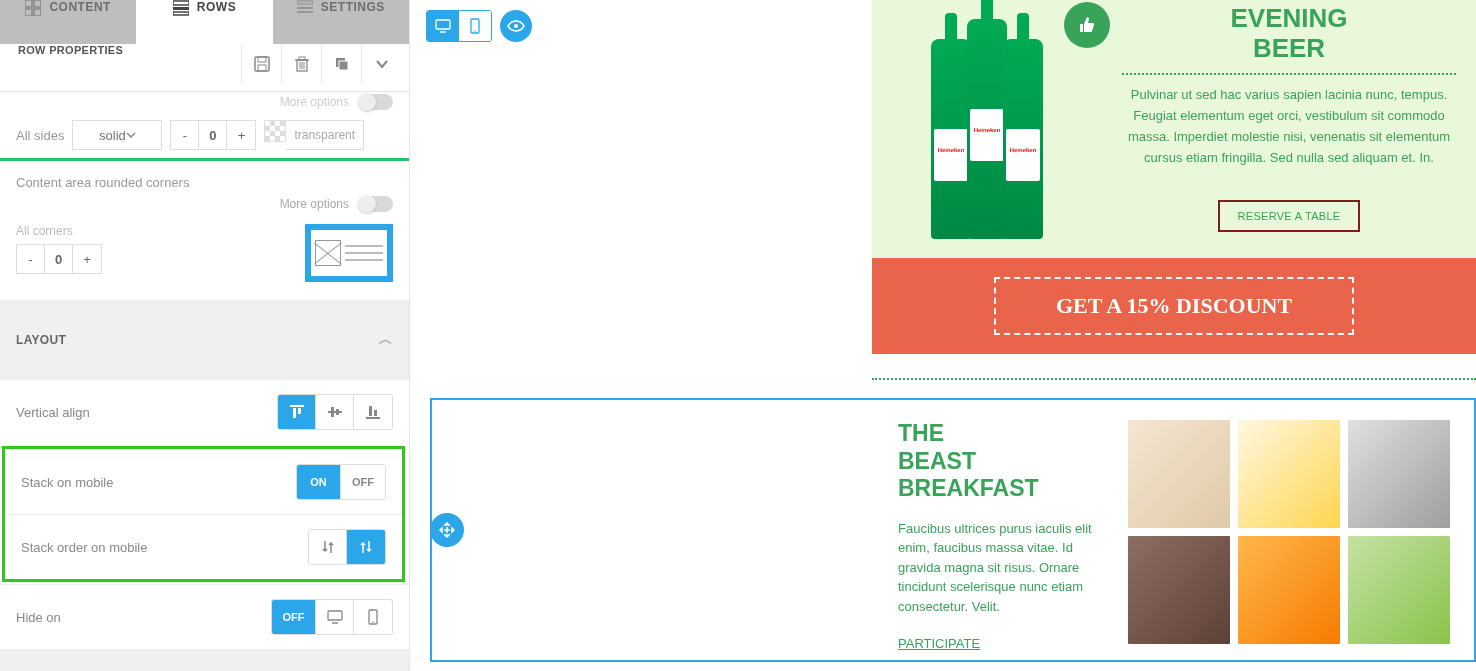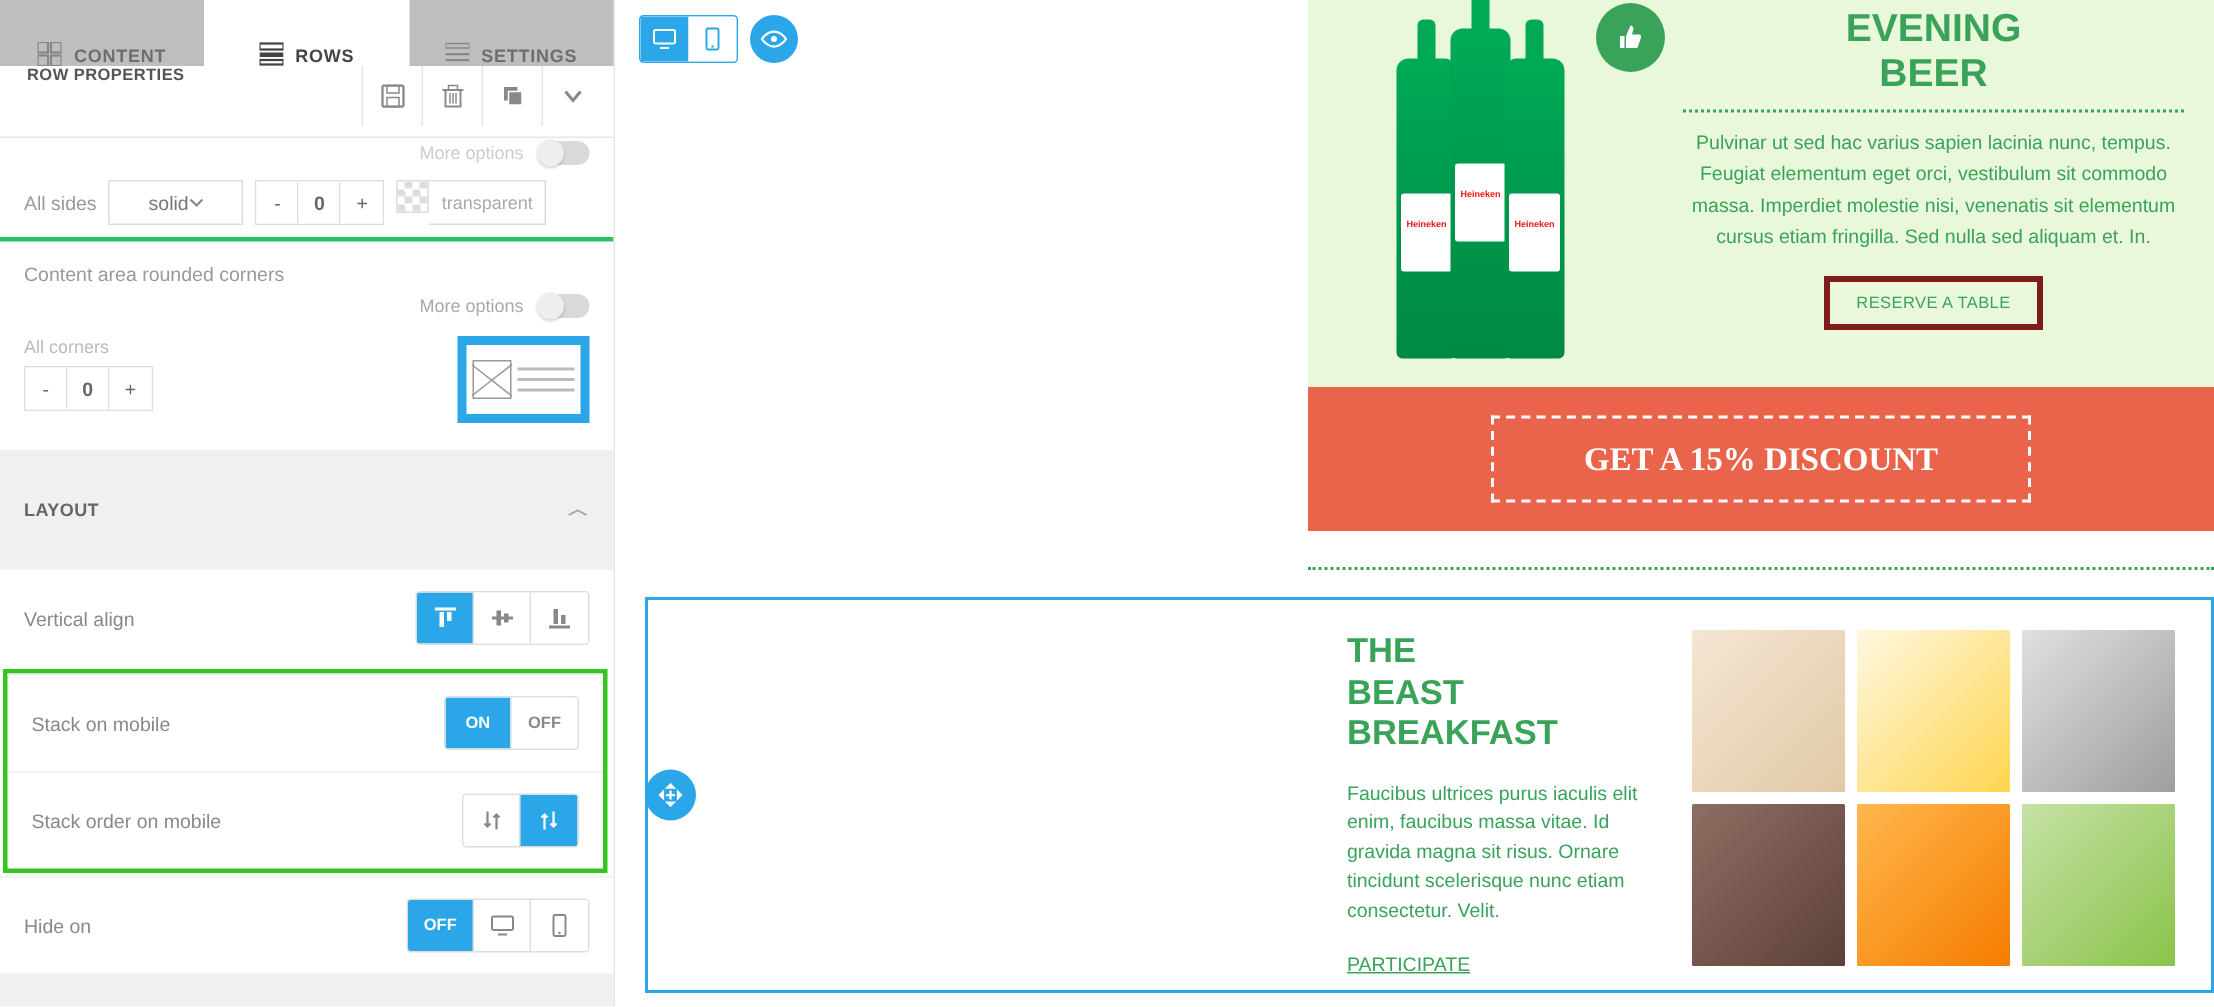--- a/index.html
+++ b/index.html
@@ -1,19 +1,19 @@
 <!DOCTYPE html>
 <html><head>
 <meta charset="utf-8">
 <style>
 *{box-sizing:border-box;margin:0;padding:0;font-family:Arial,Helvetica,sans-serif}
 body{width:1476px;height:671px;background:#fff;overflow:hidden;position:relative}
 .sidebar{position:absolute;left:0;top:0;width:410px;height:671px;background:#fff;border-right:1px solid #e5e5e5}
 .tabs{display:flex;height:44px;background:#bebebe}
-.tab{flex:1;display:flex;align-items:flex-end;justify-content:center;gap:8px;font-size:12px;font-weight:600;color:#6e6e6e;letter-spacing:.5px;cursor:pointer}
+.tab{flex:1;display:flex;align-items:flex-start;justify-content:center;gap:8px;font-size:12px;font-weight:600;color:#6e6e6e;letter-spacing:.5px;cursor:pointer}
 .tab.active{background:#fff;color:#444}
 .tab-icon{width:16px;height:16px}
 .panel-header{display:flex;align-items:flex-start;justify-content:space-between;padding:0 8px 0 18px;height:48px;border-bottom:1px solid #e5e5e5;background:#fff}
 .panel-title{font-size:11px;font-weight:600;color:#555;letter-spacing:.3px}
 .panel-actions{display:flex}
 .pa-btn{width:40px;height:40px;display:flex;align-items:center;justify-content:center;border-left:1px solid #e5e5e5;color:#777;cursor:pointer}
 .scroll{height:calc(671px - 44px - 48px);overflow:hidden}
 .more-opt{display:flex;align-items:center;justify-content:flex-end;gap:10px;padding:0 16px 4px;color:#aaa;font-size:12px}
 .more-opt-top{justify-content:flex-end;padding-top:2px}
 .toggle-pill{width:34px;height:16px;border-radius:10px;background:#d9d9d9;position:relative}
@@ -58,21 +58,21 @@
 .bottles{display:flex;gap:-10px;align-items:flex-end}
 .bottle{width:40px;height:200px;background:linear-gradient(#0a5,#084);border-radius:8px 8px 4px 4px;position:relative;margin:0 -2px}
 .bottle::before{content:'';position:absolute;top:-26px;left:14px;width:12px;height:30px;background:#0a5;border-radius:4px 4px 0 0}
 .bottle .label{position:absolute;top:90px;left:3px;right:3px;height:52px;background:#fff;border-radius:2px;font-size:6px;color:#e11;text-align:center;padding-top:18px;font-weight:bold}
 .badge-thumb{position:absolute;top:2px;right:-8px;width:46px;height:46px;background:#3aa35a;border-radius:50%;display:flex;align-items:center;justify-content:center;color:#fff}
 .badge-thumb::before{content:'';position:absolute;inset:-4px;border-radius:50%;background:radial-gradient(circle,#3aa35a 60%,transparent 60%);z-index:-1}
 .beer-right{flex:1;padding:4px 20px 18px;text-align:center}
 .beer-title{color:#3aa35a;font-size:26px;font-weight:800;font-family:Georgia,serif;line-height:1.1}
 .dots{border-top:2px dotted #3aa35a;margin:10px 0}
 .beer-text{font-size:13px;color:#3aa35a;line-height:1.6}
-.reserve{display:inline-block;border:4px solid #7f1d1d;color:#3aa35a;font-size:11px;padding:8px 18px;margin-top:16px;letter-spacing:.3px}
+.reserve{display:inline-block;border:2px solid #7f1d1d;color:#3aa35a;font-size:11px;padding:8px 18px;margin-top:32px;letter-spacing:.3px}
 .discount{background:#e9644a;height:96px;display:flex;align-items:center;justify-content:center}
 .discount .inner{border:2px dashed #fff;padding:14px 60px;color:#fff;font-family:Georgia,serif;font-size:22px;font-weight:bold}
 .gap-dots{border-top:2px dotted #3aa35a;margin:24px 0 0}
 .selected-row{position:absolute;left:20px;top:398px;right:0;border:2px solid #2aa6e9;height:264px;display:flex;padding:20px 20px 20px 466px}
 .move-handle{position:absolute;left:-2px;top:50%;transform:translateY(-50%);width:34px;height:34px;border-radius:50%;background:#2aa6e9;color:#fff;display:flex;align-items:center;justify-content:center}
 .bf-left{width:230px;padding-right:10px}
 .bf-title{color:#3aa35a;font-weight:800;font-size:23px;font-family:Arial;line-height:1.2;margin-bottom:16px}
 .bf-text{font-size:13px;color:#3aa35a;line-height:1.5;margin-bottom:18px}
 .participate{color:#3aa35a;font-size:13px;text-decoration:underline}
 .grid{display:grid;grid-template-columns:repeat(3,102px);grid-template-rows:repeat(2,108px);gap:8px}

